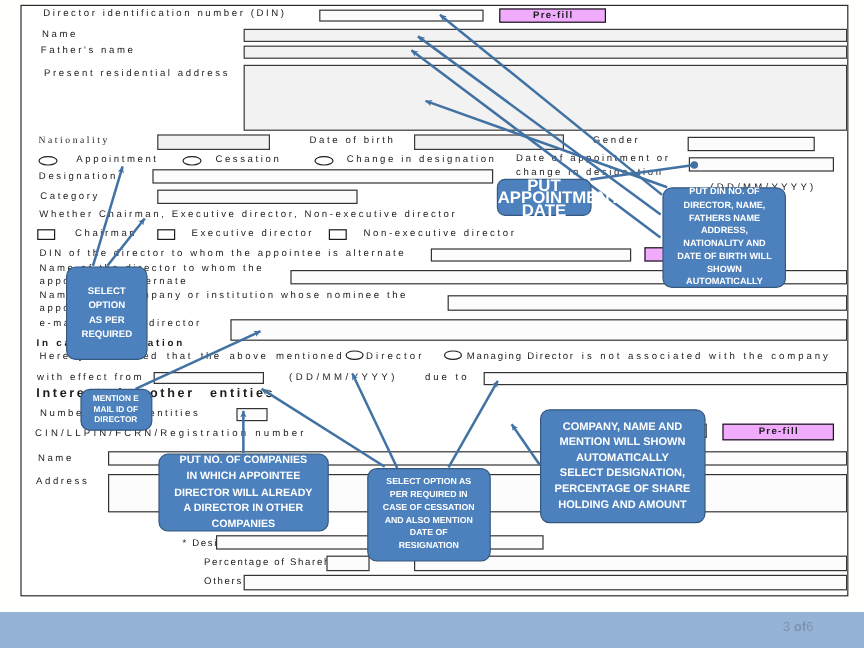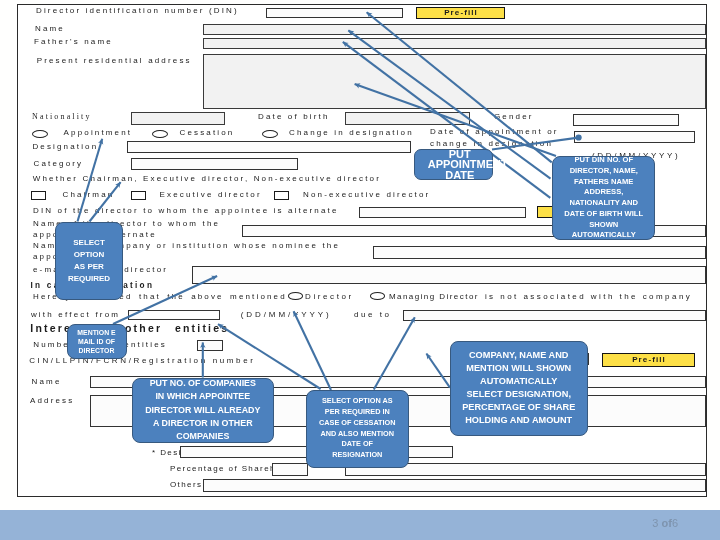--- a/index.html
+++ b/index.html
@@ -6,21 +6,21 @@
   html,body{margin:0;padding:0;}
   body{width:720px;height:540px;background:#ffffff;font-family:"Liberation Sans",sans-serif;overflow:hidden;}
   #slide{position:relative;width:720px;height:540px;background:#fffffe;}
   
   #form{position:absolute;left:17px;top:4px;width:690px;height:493px;border:1.5px solid #2b2b2b;box-sizing:border-box;background:#fff;}
   #formc{position:absolute;left:0;top:0;width:720px;height:540px;}
   .lbl{position:absolute;font-size:8px;color:#1c1c1c;white-space:nowrap;letter-spacing:2.15px;}
   .bold{font-weight:bold;}
   .fld{position:absolute;box-sizing:border-box;border:1px solid #333;background:#fcfcfc;}
   .fldg{position:absolute;box-sizing:border-box;border:1px solid #3a3a3a;background:#f2f2f2;}
-  .btn{position:absolute;box-sizing:border-box;border:1.4px solid #151515;background:#fde047;font-size:8px;letter-spacing:1.1px;font-weight:bold;color:#1a1a1a;text-align:center;text-indent:1.1px;}
+  .btn{position:absolute;box-sizing:border-box;border:1.4px solid #151515;background:#f0abfc;font-size:8px;letter-spacing:1.1px;font-weight:bold;color:#1a1a1a;text-align:center;text-indent:1.1px;}
   .radio{position:absolute;box-sizing:border-box;border:1.2px solid #222;border-radius:50%;background:#fff;}
   .cbx{position:absolute;box-sizing:border-box;border:1.3px solid #1a1a1a;background:#fff;}
   
   .callout{position:absolute;box-sizing:border-box;background:#4c81be;border:1.7px solid #37597f;border-radius:8px;
            color:#ffffff;text-align:center;font-weight:bold;display:flex;align-items:center;justify-content:center;}
   .callout span{display:block;width:100%;}
   
   #footer{position:absolute;left:0;top:510px;width:720px;height:30px;background:#95b3d7;}
   #pageno{position:absolute;right:42px;top:517px;font-size:11px;color:#7e94ae;}
   #pageno b{font-weight:bold;}
@@ -199,21 +199,21 @@
   <div class="callout" style="left:449.9px;top:340.6px;width:137.7px;height:95px;font-size:9.2px;line-height:12.9px;">
     <span>
         <div>COMPANY, NAME AND</div>
         <div>MENTION WILL SHOWN</div>
         <div>AUTOMATICALLY</div>
         <div>SELECT DESIGNATION,</div>
         <div>PERCENTAGE OF SHARE</div>
         <div>HOLDING AND AMOUNT</div>
       </span>
   </div>
-  <div class="callout" style="left:413.7px;top:148.9px;width:79.2px;height:31px;font-size:11px;line-height:10.6px;border-radius:7px;padding-left:13px;">
+  <div class="callout" style="left:413.7px;top:148.9px;width:79.2px;height:31px;font-size:14px;line-height:10.6px;border-radius:7px;">
     <span>
         <div>PUT</div>
         <div>APPOINTMENT</div>
         <div>DATE</div>
       </span>
   </div>
   <div class="callout" style="left:552.1px;top:155.8px;width:103.3px;height:84.7px;font-size:7.6px;line-height:10.7px;">
     <span>
         <div>PUT DIN NO. OF</div>
         <div>DIRECTOR, NAME,</div>

